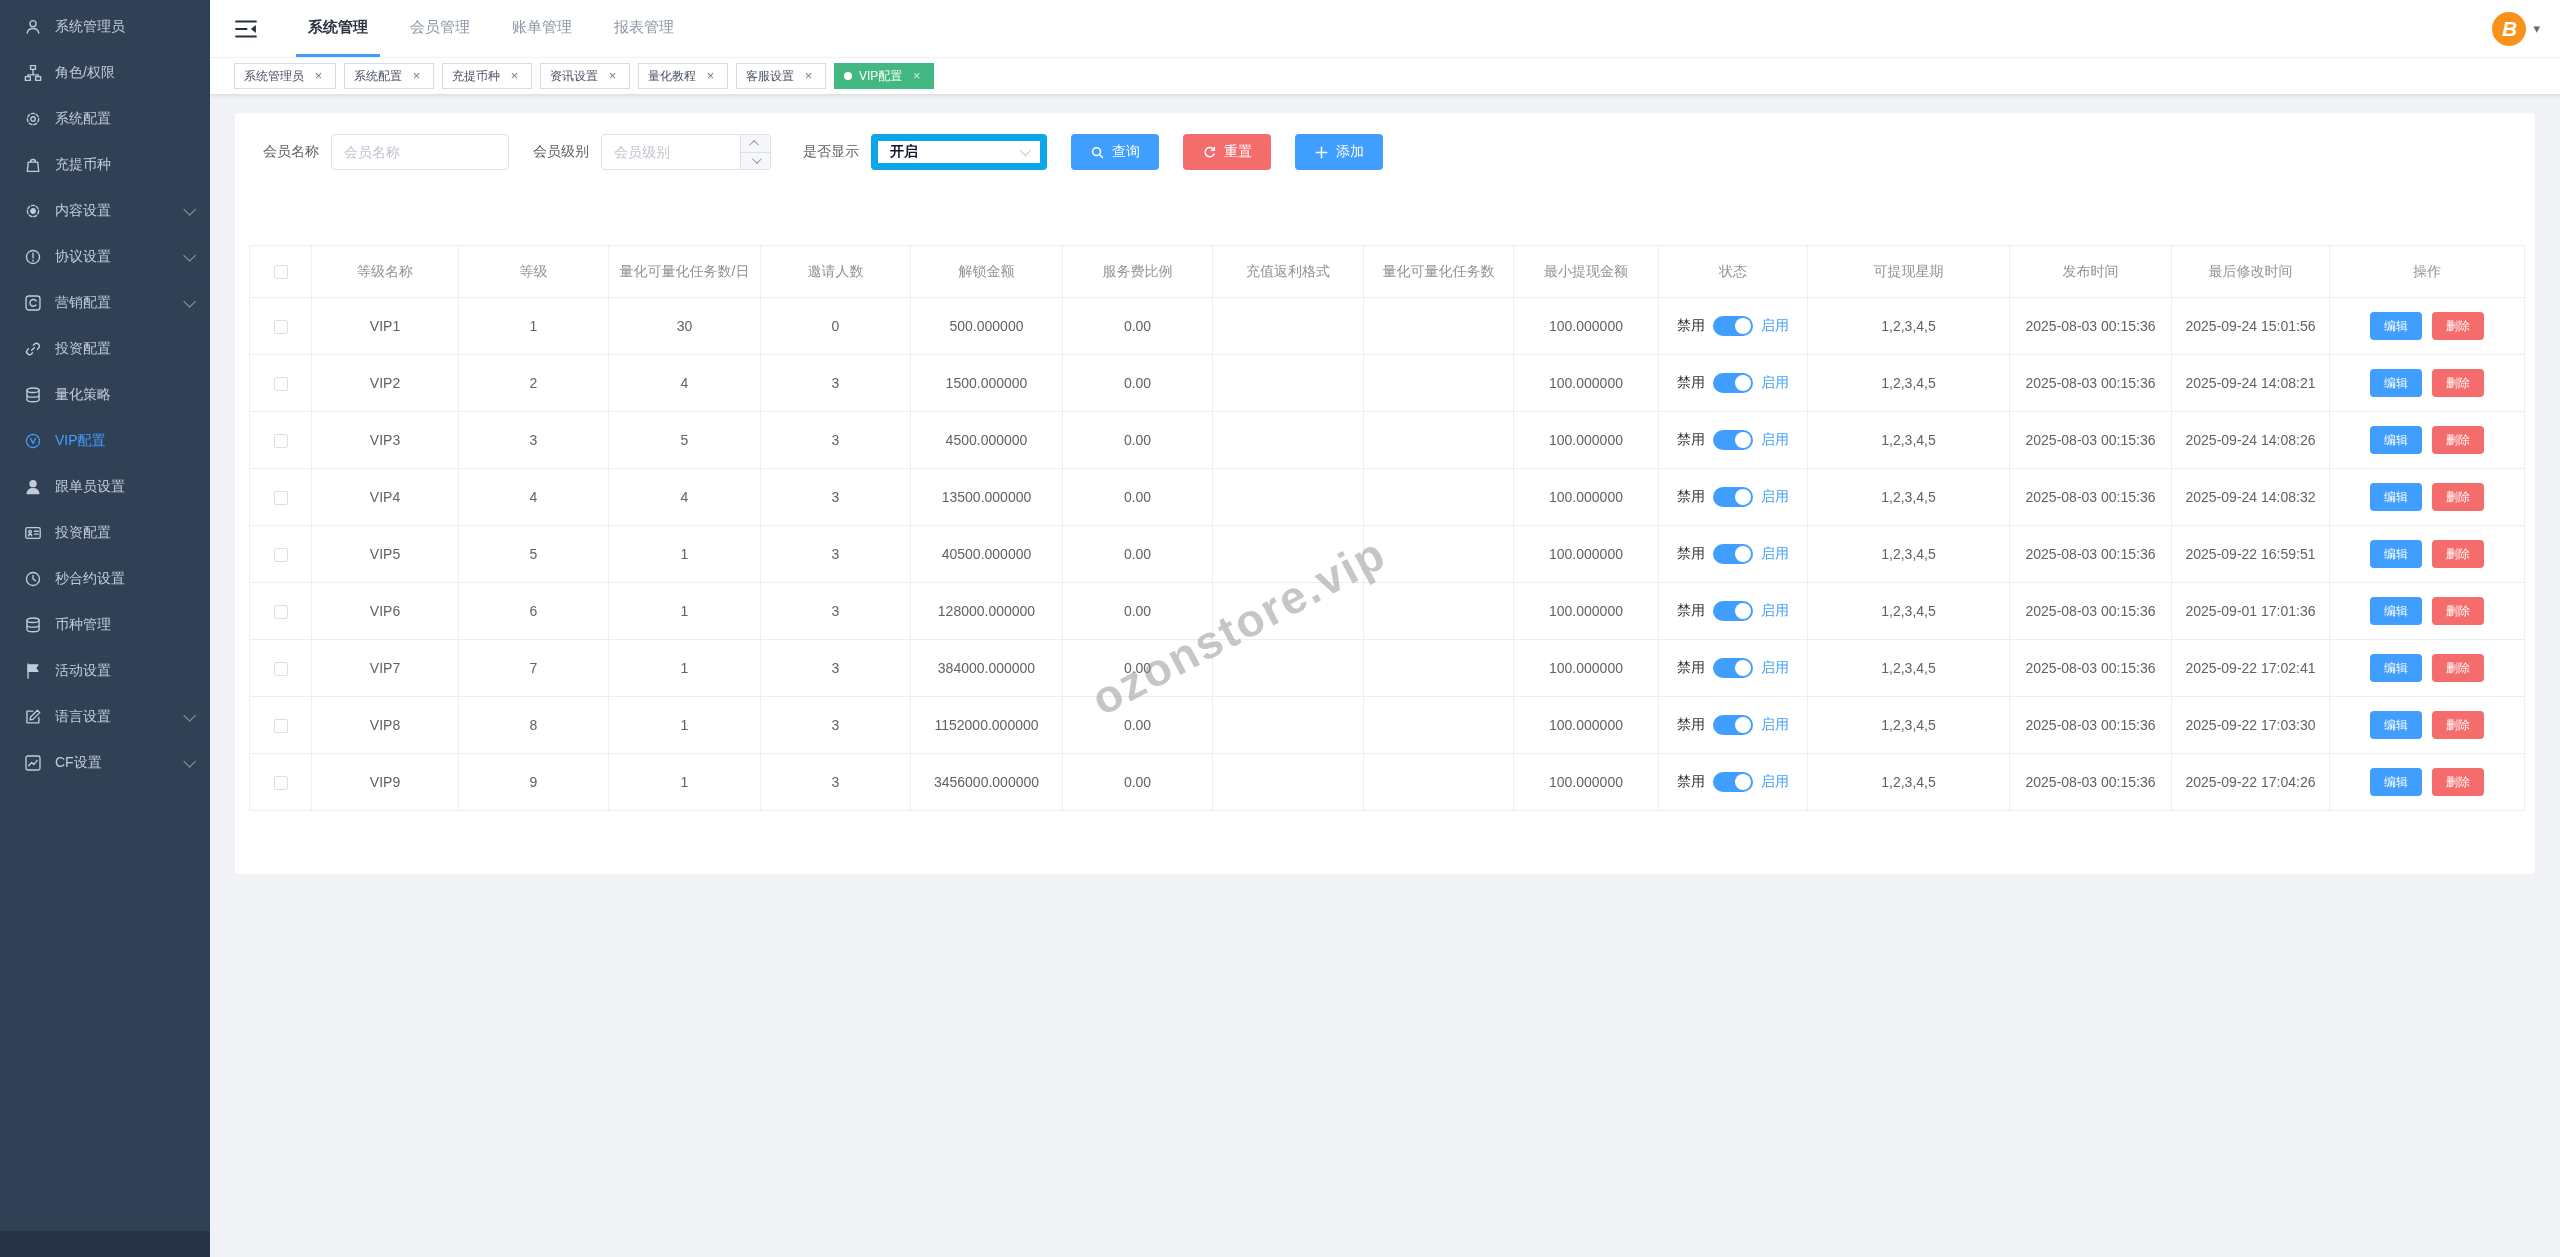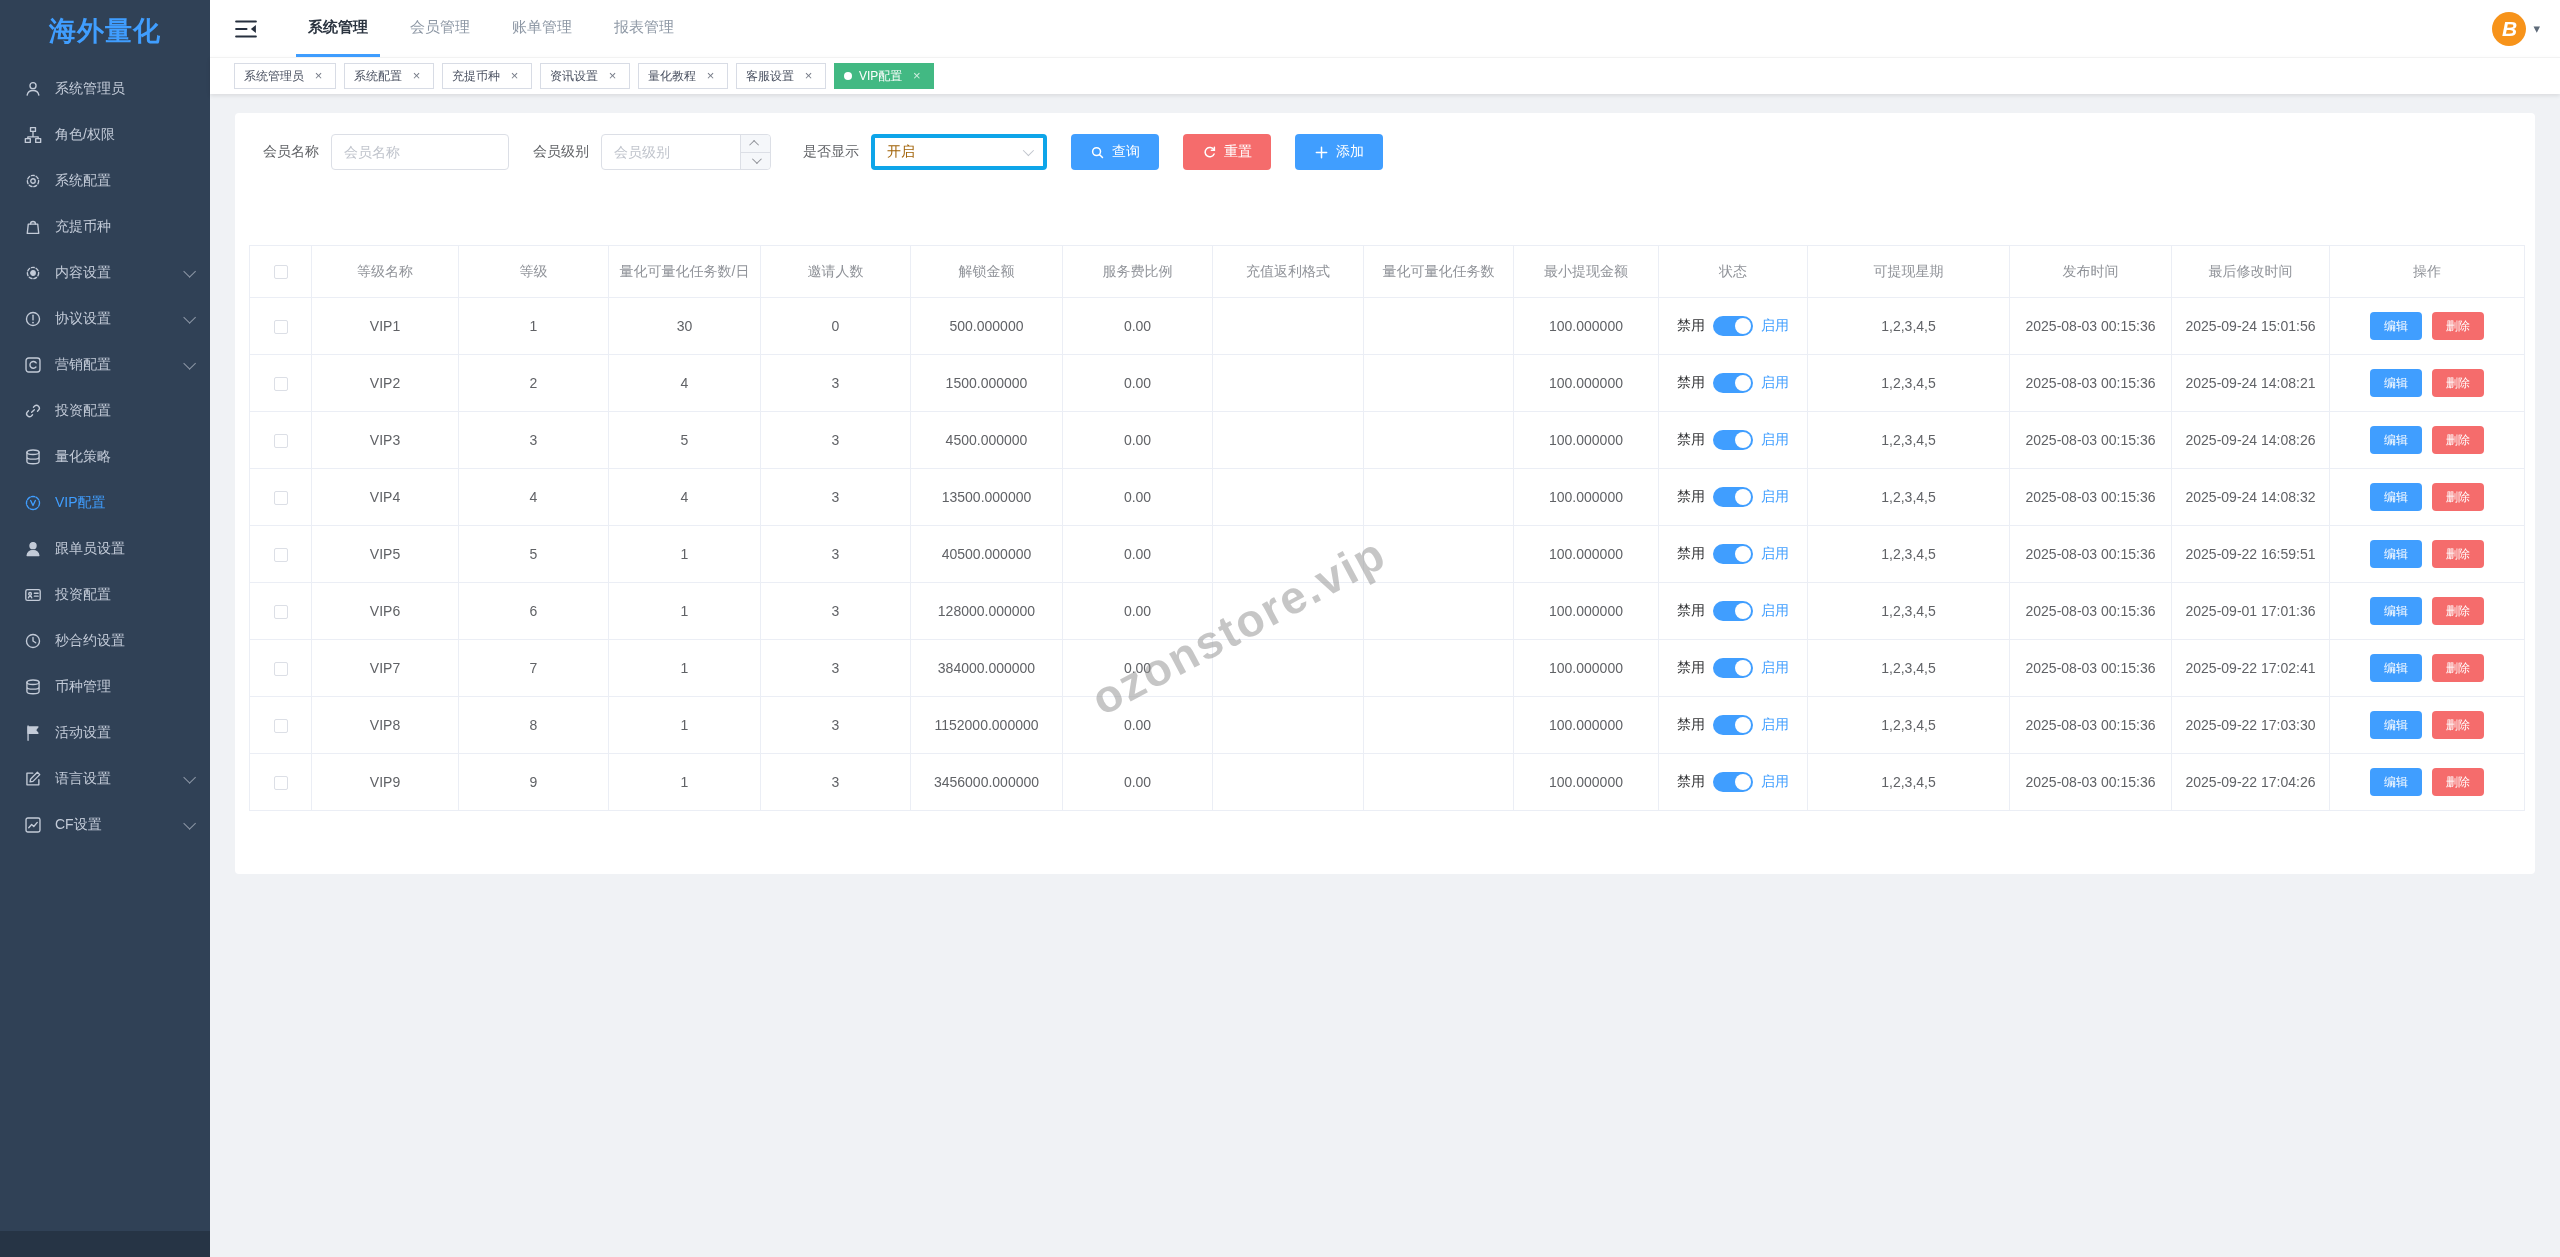--- a/index.html
+++ b/index.html
@@ -60,23 +60,23 @@
   .ml24 { margin-left:24px; } .ml32 { margin-left:32px; }
   .num-wrap { position:relative; width:170px; }
   .num-wrap .inp { width:100%; padding-right:38px; }
   .spinner { position:absolute; top:1px; right:1px; bottom:1px; width:30px;
     border-left:1px solid #dcdfe6; display:flex; flex-direction:column; border-radius:0 4px 4px 0; overflow:hidden; }
   .spin-btn { flex:1; background:#f5f7fa; display:flex; align-items:center; justify-content:center; cursor:pointer; }
   .spin-btn + .spin-btn { border-top:1px solid #dcdfe6; }
   .spin-chev { width:7px; height:7px; border-right:1.4px solid #909399; border-bottom:1.4px solid #909399; }
   .spin-up .spin-chev { transform:rotate(-135deg) translateY(-2px); }
   .spin-down .spin-chev { transform:rotate(45deg) translateY(-2px); }
-  .select { width:176px; height:36px; border:4px solid #0ea5e9; border-radius:4px;
+  .select { width:176px; height:36px; border:7px solid #0ea5e9; border-radius:4px;
     display:flex; align-items:center; justify-content:space-between; padding:0 12px;
-    font-size:14px; color:#a16207; cursor:pointer; background:#fff; }
+    font-size:14px; color:#0f172a; cursor:pointer; background:#fff;font-weight:bold; }
   .sel-chev { width:8px; height:8px; border-right:1.4px solid #c0c4cc; border-bottom:1.4px solid #c0c4cc;
     transform:rotate(45deg) translateY(-2px); }
   .btn { height:36px; border:none; border-radius:4px; color:#fff; font-size:14px;
     display:inline-flex; align-items:center; gap:7px; padding:0 19px; cursor:pointer; white-space:nowrap; }
   .btn svg { width:15px; height:15px; }
   .btn-blue { background:#409eff; }
   .btn-red  { background:#f56c6c; }
 
   
   table { width:100%; border-collapse:collapse; table-layout:fixed; margin-top:75px; }
@@ -108,21 +108,20 @@
   .watermark { position:absolute; left:866px; top:505px; font-size:46px; color:#8f8f8f;
     opacity:.5; letter-spacing:2px; transform:rotate(-28deg); pointer-events:none;
     z-index:3; white-space:nowrap; font-weight:bold; }
 </style>
 </head>
 <body>
 
 <div class="app">
 
   <aside class="sidebar">
-    <div class="logo">海外量化</div>
     <nav class="menu" id="sidebar-menu">
         <div class="menu-item">
           <span class="mi-icon">
             <svg viewBox="0 0 16 16" fill="none" stroke="currentColor" stroke-width="1.2" stroke-linecap="round" stroke-linejoin="round">
               <circle cx="8" cy="5" r="2.7"></circle>
               <path d="M2.8 13.5c.5-2.8 2.7-4.2 5.2-4.2s4.7 1.4 5.2 4.2"></path>
             </svg>
           </span>
           <span>系统管理员</span>
         </div>

